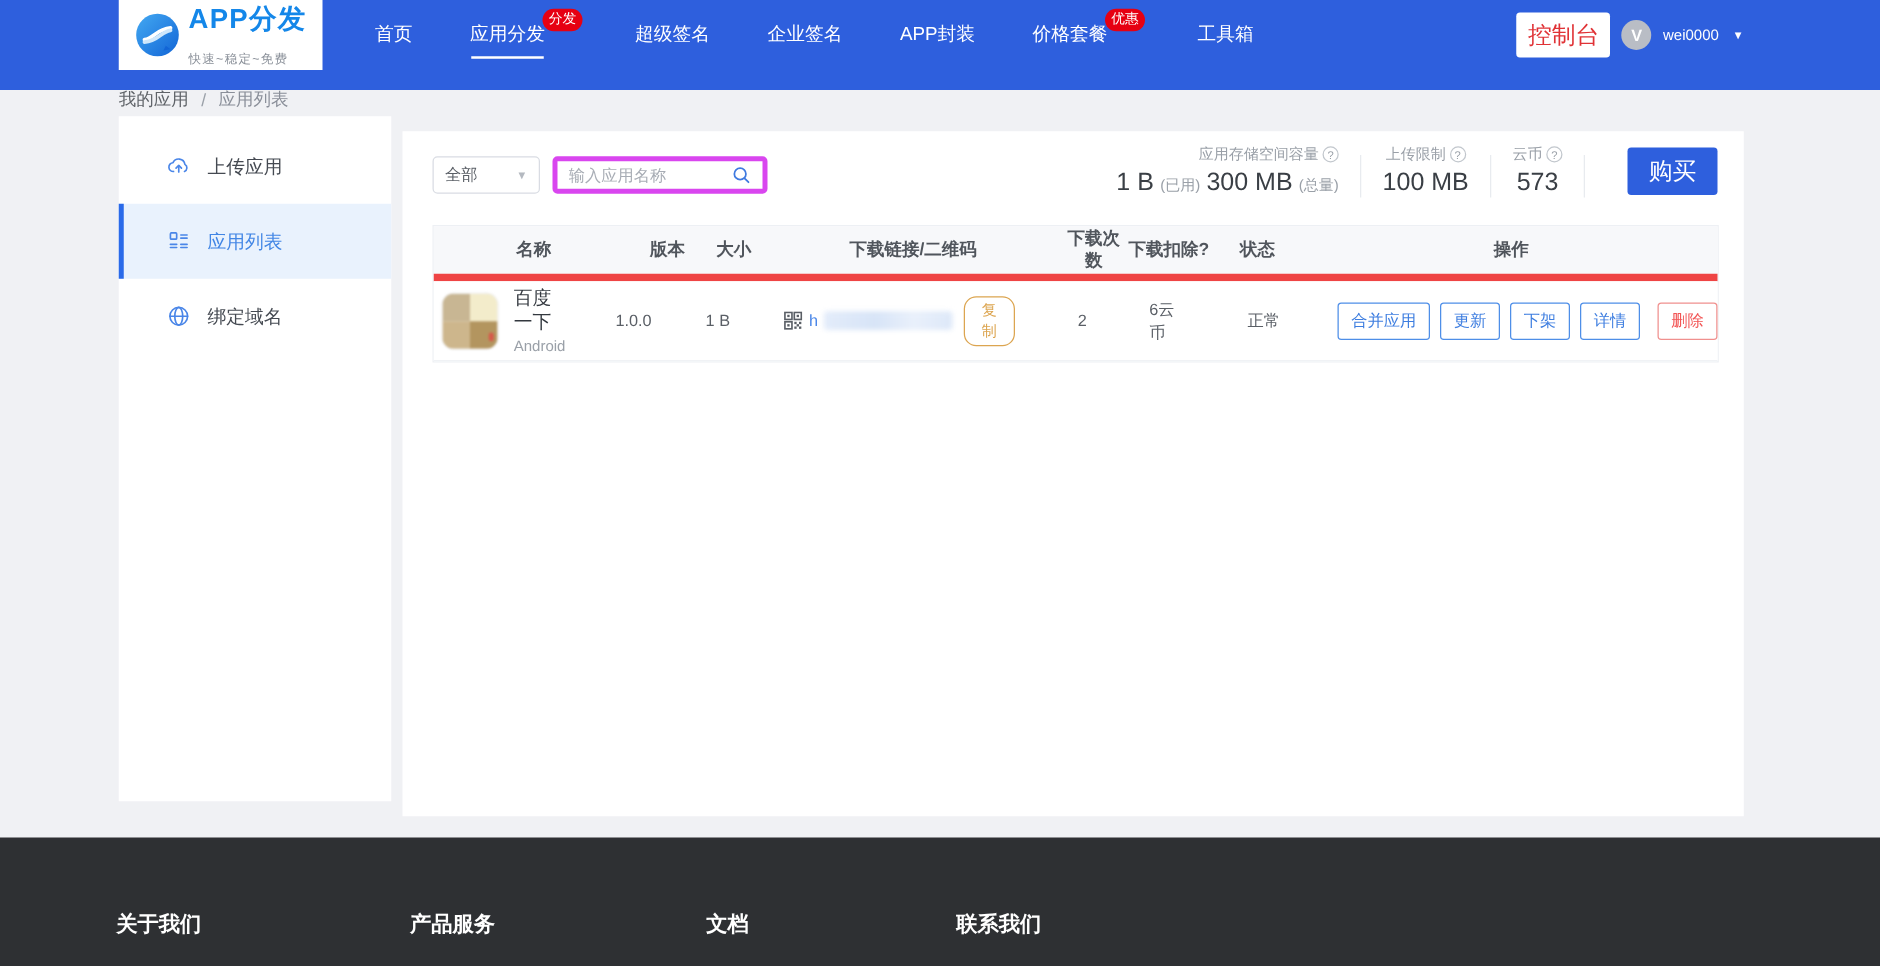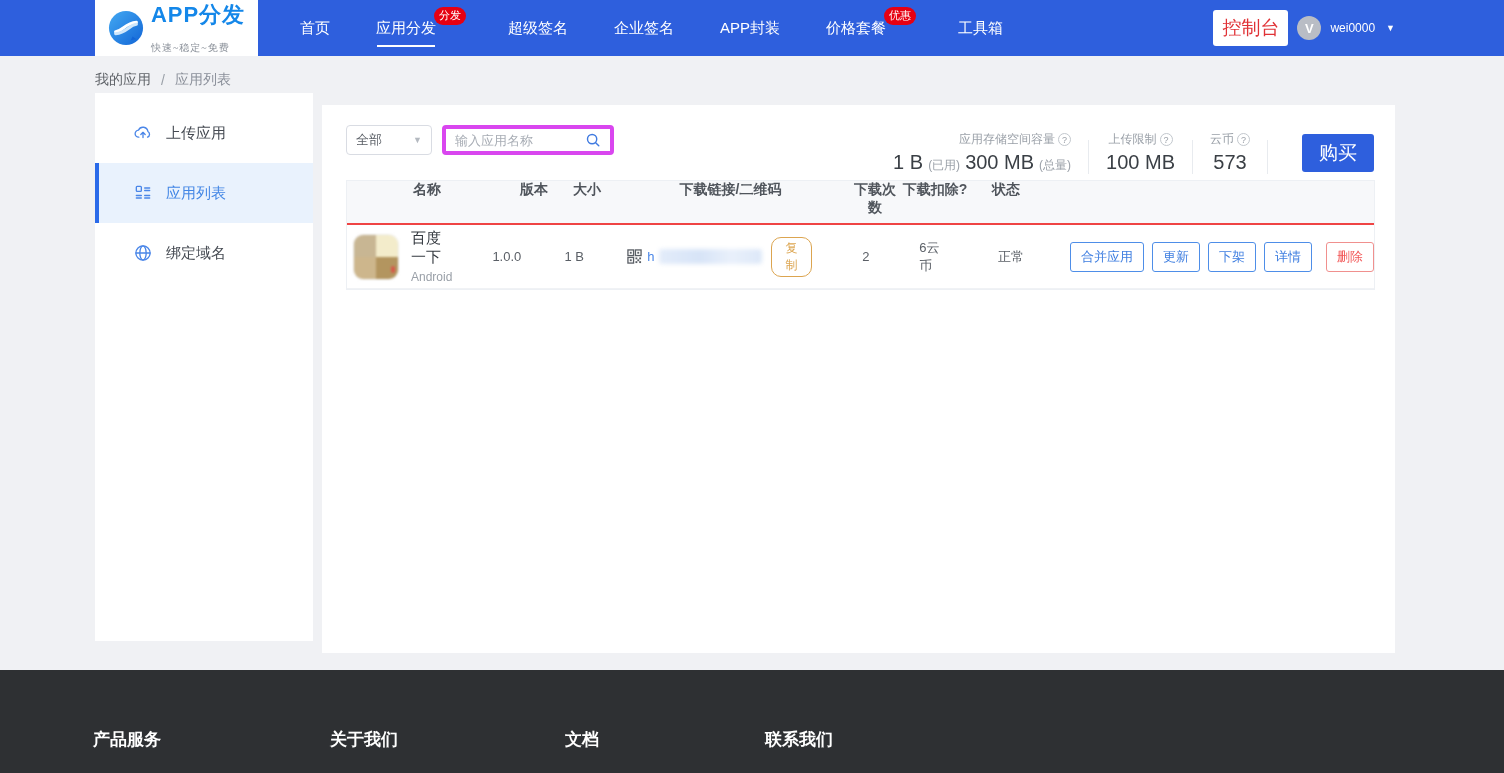--- a/index.html
+++ b/index.html
@@ -3,29 +3,29 @@
 <meta charset="utf-8">
 <style>
   * { margin:0; padding:0; box-sizing:border-box; }
   html,body { width:1504px; height:773px; overflow:hidden; }
   body {
     font-family:"Liberation Sans","DejaVu Sans",sans-serif;
     background:#f0f1f4; position:relative; color:#333;
   }
 
   
-  .header { position:absolute; left:0; top:0; width:1504px; height:56px; background:#2e5fdd; }
+  .header { position:absolute; left:0; top:0; width:1504px; height:72px; background:#2e5fdd; }
   .logo-box {
     position:absolute; left:95px; top:0; width:163px; height:56px; background:#fff;
     display:flex; align-items:center; justify-content:center; gap:7px;
   }
   .logo-swirl { width:36px; height:36px; flex:0 0 auto; }
   .logo-text-col { display:flex; flex-direction:column; line-height:1; }
   .logo-title { font-size:22px; font-weight:bold; color:#1487e9; letter-spacing:1px; }
-  .logo-tagline { font-size:10px; color:#8a9099; margin-top:17px; letter-spacing:1px;font-family:Liberation Serif, serif; }
+  .logo-tagline { font-size:10px; color:#8a9099; margin-top:17px; letter-spacing:1px; }
 
   .nav { position:absolute; left:296px; top:0; height:56px; display:flex; align-items:center; }
   .nav-item {
     position:relative; color:#fff; font-size:15px; height:56px; line-height:56px;
     cursor:pointer; white-space:nowrap; padding:0 4px;
   }
   .nav-item.mr-sm { margin-right:38px; }
   .nav-item.mr-lg { margin-right:64px; }
   .nav-item.active .nav-underline {
     position:absolute; left:50%; transform:translateX(-50%); bottom:9px;
@@ -75,42 +75,42 @@
   .search-box {
     position:absolute; left:120px; top:20px; width:172px; height:30px;
     border:4px solid #d946ef; border-radius:4px; background:#fff; display:flex; align-items:center; padding:0 9px;
   }
   .search-box input {
     border:none; outline:none; flex:1; font-size:13px; color:#5a5f66; font-family:inherit; min-width:0; background:transparent;
   }
   .search-box input::placeholder { color:#a8adb5; }
   .search-icon { width:16px; height:16px; stroke:#3f7ae0; fill:none; stroke-width:1.6; stroke-linecap:round; cursor:pointer; flex:0 0 auto; }
 
-  .stats { position:absolute; right:21px; top:26px; display:flex; align-items:center; }
+  .stats { position:absolute; right:21px; top:10px; display:flex; align-items:center; }
   .stat-group { display:flex; flex-direction:column; }
   .stat-group.right-align { align-items:flex-end; }
   .stat-group.center-align { align-items:center; }
   .stat-label { font-size:12px; color:#9aa0a8; display:flex; align-items:center; gap:3px; margin-bottom:3px; }
   .qmark {
     width:13px; height:13px; border:1px solid #c2c7cd; border-radius:50%;
     font-size:9px; color:#9aa0a8; display:inline-flex; align-items:center; justify-content:center;
   }
   .qmark::after { content:"?"; }
   .stat-values { display:flex; align-items:baseline; gap:5px; }
   .stat-big { font-size:20px; color:#3a3f45; }
   .stat-small { font-size:12px; color:#9aa0a8; }
   .stat-divider { width:1px; height:34px; background:#e8ebef; margin:0 17px; align-self:flex-end; }
   .buy-btn {
     background:#2e5fdd; color:#fff; border:none; border-radius:3px; font-size:19px;
     padding:6px 17px; cursor:pointer; margin-left:17px; align-self:center; font-family:inherit;
   }
 
   
   .table { position:absolute; left:24px; top:75px; width:1029px; border:1px solid #edf0f4; }
-  .thead { display:flex; height:44px; background:#f7f8fa; border-bottom:2px solid #ef4444; }
+  .thead { display:flex; align-items:center; height:44px; background:#f7f8fa; border-bottom:6px solid #ef4444; }
   .th { font-size:14px; font-weight:bold; color:#50555c; text-align:center; }
   .trow { display:flex; align-items:center; height:64px; background:#fff; border-bottom:1px solid #f0f2f5;gap:40px; }
   .td { display:flex; align-items:center; justify-content:center; font-size:13px; color:#5a5f66; }
   .c1 { width:160px; } .c2 { width:54px; } .c3 { width:52px; } .c4 { width:235px; }
   .c5 { width:54px; } .c6 { width:66px; } .c7 { width:76px; } .c8 { flex:1; }
 
   .name-cell { justify-content:flex-start; padding-left:6px; gap:12px; }
   .app-icon {
     width:46px; height:46px; border-radius:10px; overflow:hidden; position:relative;
     display:grid; grid-template-columns:1fr 1fr; grid-template-rows:1fr 1fr;
@@ -295,20 +295,21 @@
 
   <div class="table">
     <div class="thead">
       <span class="th c1">名称</span>
       <span class="th c2">版本</span>
       <span class="th c3">大小</span>
       <span class="th c4">下载链接/二维码</span>
       <span class="th c5">下载次数</span>
       <span class="th c6">下载扣除?</span>
       <span class="th c7">状态</span>
+      <span class="th c8">操作</span>
     </div>
 
     <div class="trow">
       <div class="td c1 name-cell">
         <span class="app-icon">
           <i class="q1"></i>
             <i class="q2"></i>
             <i class="q3"></i>
             <i class="q4"></i>
             <i class="dot"></i>
@@ -347,18 +348,18 @@
         <button class="act-btn">下架</button>
         <button class="act-btn">详情</button>
         <button class="act-btn danger">删除</button>
       </div>
     </div>
   </div>
 </div>
 
 <div class="footer">
   <div class="footer-cols">
+    <span class="footer-col fc2">关于我们</span>
     <span class="footer-col fc1">产品服务</span>
-    <span class="footer-col fc2">关于我们</span>
     <span class="footer-col fc3">文档</span>
     <span class="footer-col">联系我们</span>
   </div>
 </div>
 
 </body></html>

